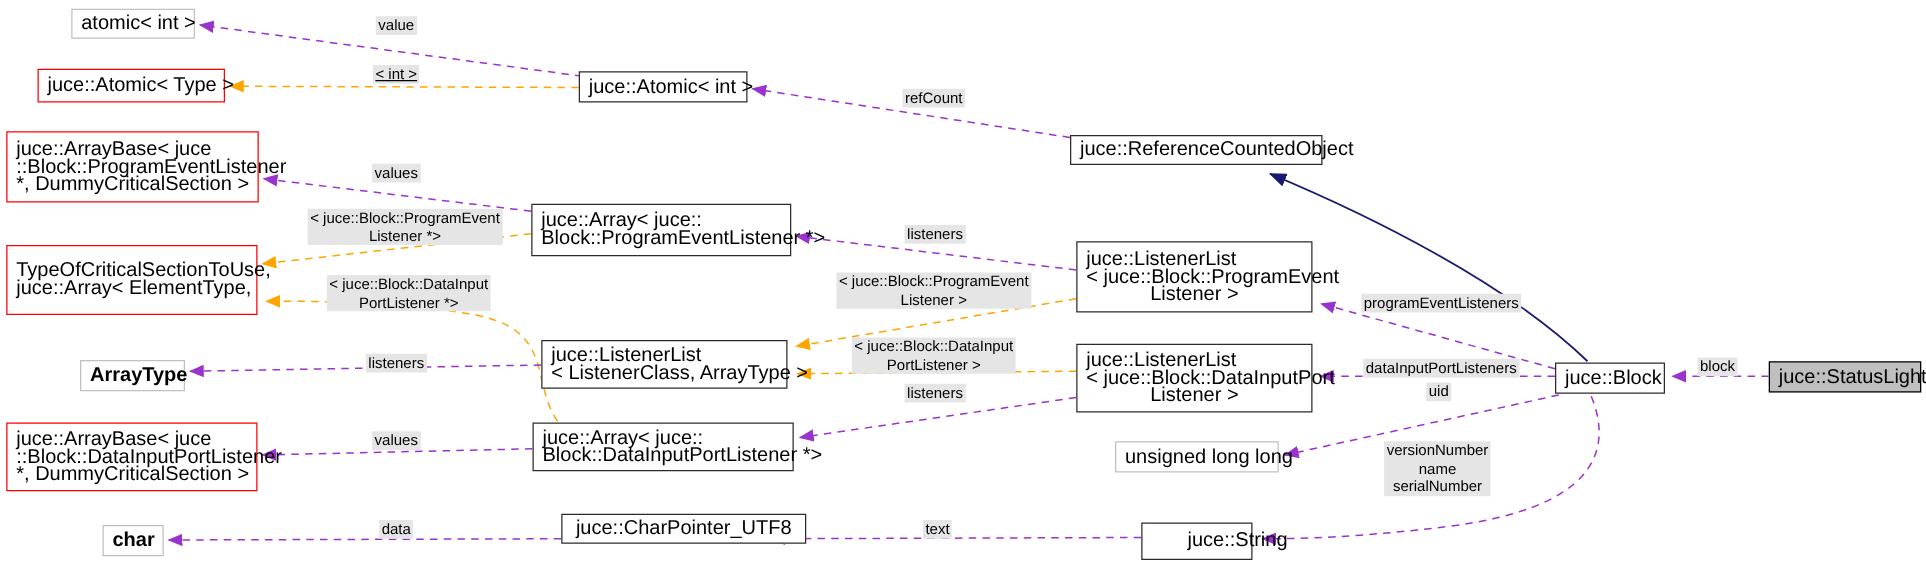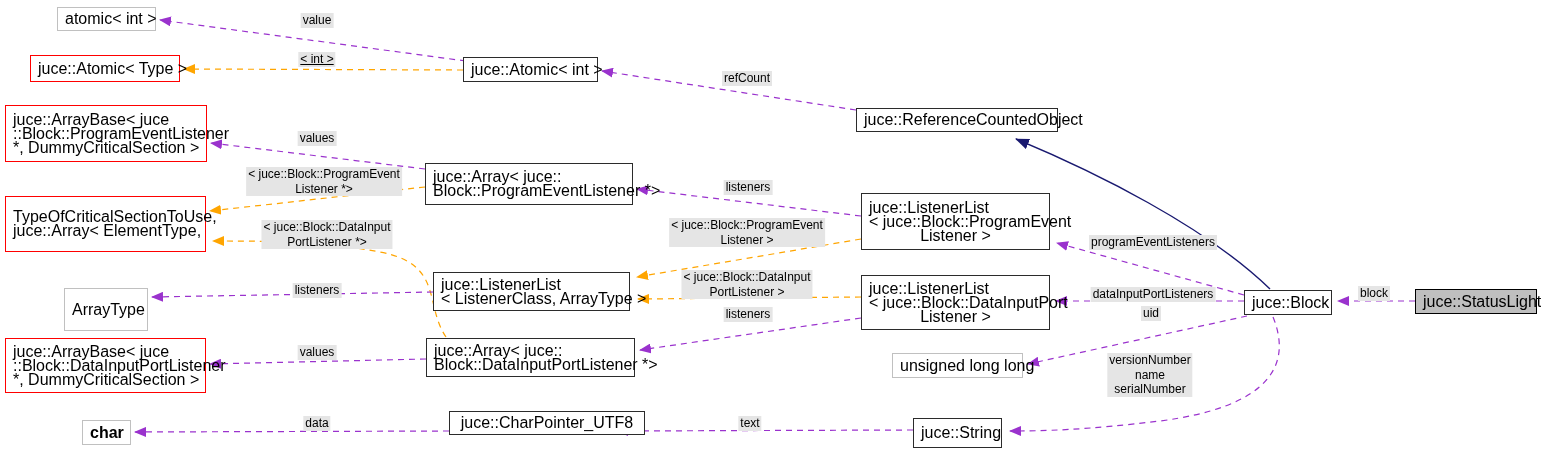--- a/index.html
+++ b/index.html
@@ -85,21 +85,21 @@
       </div>
       <div class="node red center-last" style="left: 5px; top: 105px; width: 202px; height: 57px;">
         <div class="line">juce::ArrayBase&lt; juce</div>
         <div class="line">::Block::ProgramEventListener</div>
         <div class="line">*, DummyCriticalSection &gt;</div>
       </div>
       <div class="node red center-last" style="left: 5px; top: 196px; width: 201px; height: 56px;">
         <div class="line">TypeOfCriticalSectionToUse,</div>
         <div class="line">juce::Array&lt; ElementType,</div>
       </div>
-      <div class="node grey single" style="left: 64px; top: 288px; width: 84px; height: 43px;">
+      <div class="node grey single" style="left: 64px; top: 288px; width: 84px; height: 25px; font-weight: bold;">
         <div class="line">ArrayType</div>
       </div>
       <div class="node red center-last" style="left: 5px; top: 338px; width: 201px; height: 55px;">
         <div class="line">juce::ArrayBase&lt; juce</div>
         <div class="line">::Block::DataInputPortListener</div>
         <div class="line">*, DummyCriticalSection &gt;</div>
       </div>
       <div class="node grey single" style="left: 82px; top: 420px; width: 49px; height: 25px; font-weight: bold;">
         <div class="line">char</div>
       </div>
@@ -130,21 +130,21 @@
         <div class="line">Listener &gt;</div>
       </div>
       <div class="node black center-last" style="left: 861px; top: 275px; width: 189px; height: 55px;">
         <div class="line">juce::ListenerList</div>
         <div class="line">&lt; juce::Block::DataInputPort</div>
         <div class="line">Listener &gt;</div>
       </div>
       <div class="node grey single" style="left: 892px; top: 353px; width: 131px; height: 25px;">
         <div class="line">unsigned long long</div>
       </div>
-      <div class="node black single" style="left: 913px; top: 418px; width: 89px; height: 30px;">
+      <div class="node black single" style="left: 913px; top: 418px; width: 89px; height: 30px; padding-left: 29px;">
         <div class="line">juce::String</div>
       </div>
       <div class="node black single" style="left: 1244px; top: 290px; width: 88px; height: 25px;">
         <div class="line">juce::Block</div>
       </div>
       <div class="node current single" style="left: 1415px; top: 289px; width: 122px; height: 25px;">
         <div class="line">juce::StatusLight</div>
       </div>
     </div>
   <div id="label-layer">

